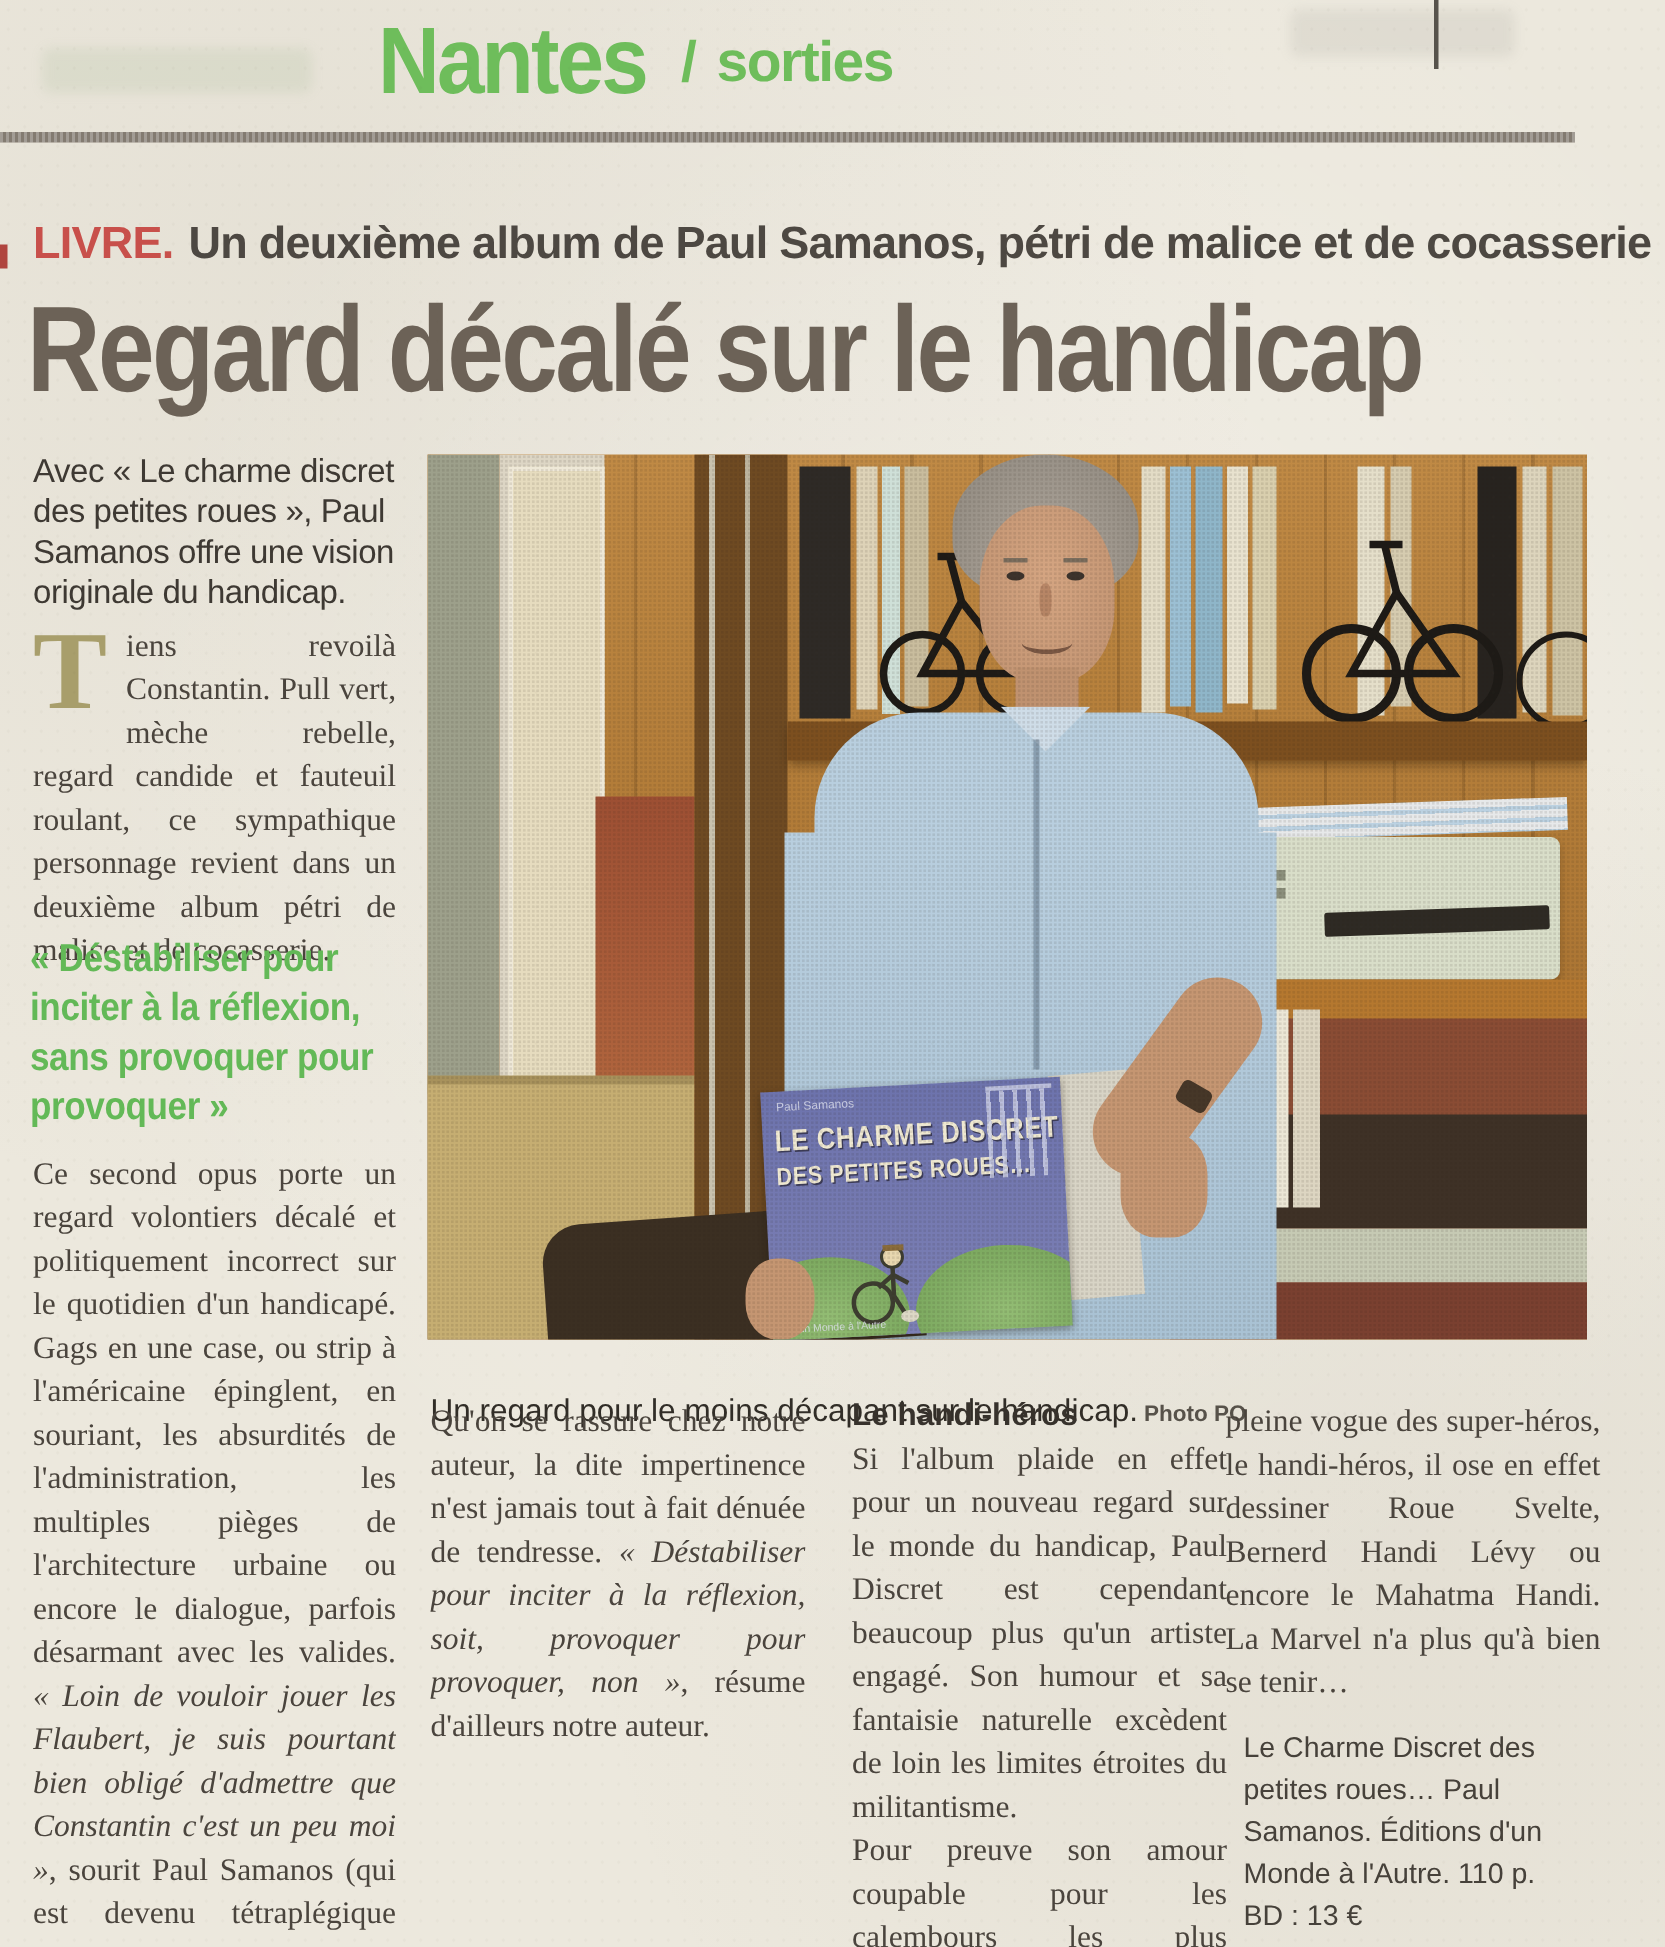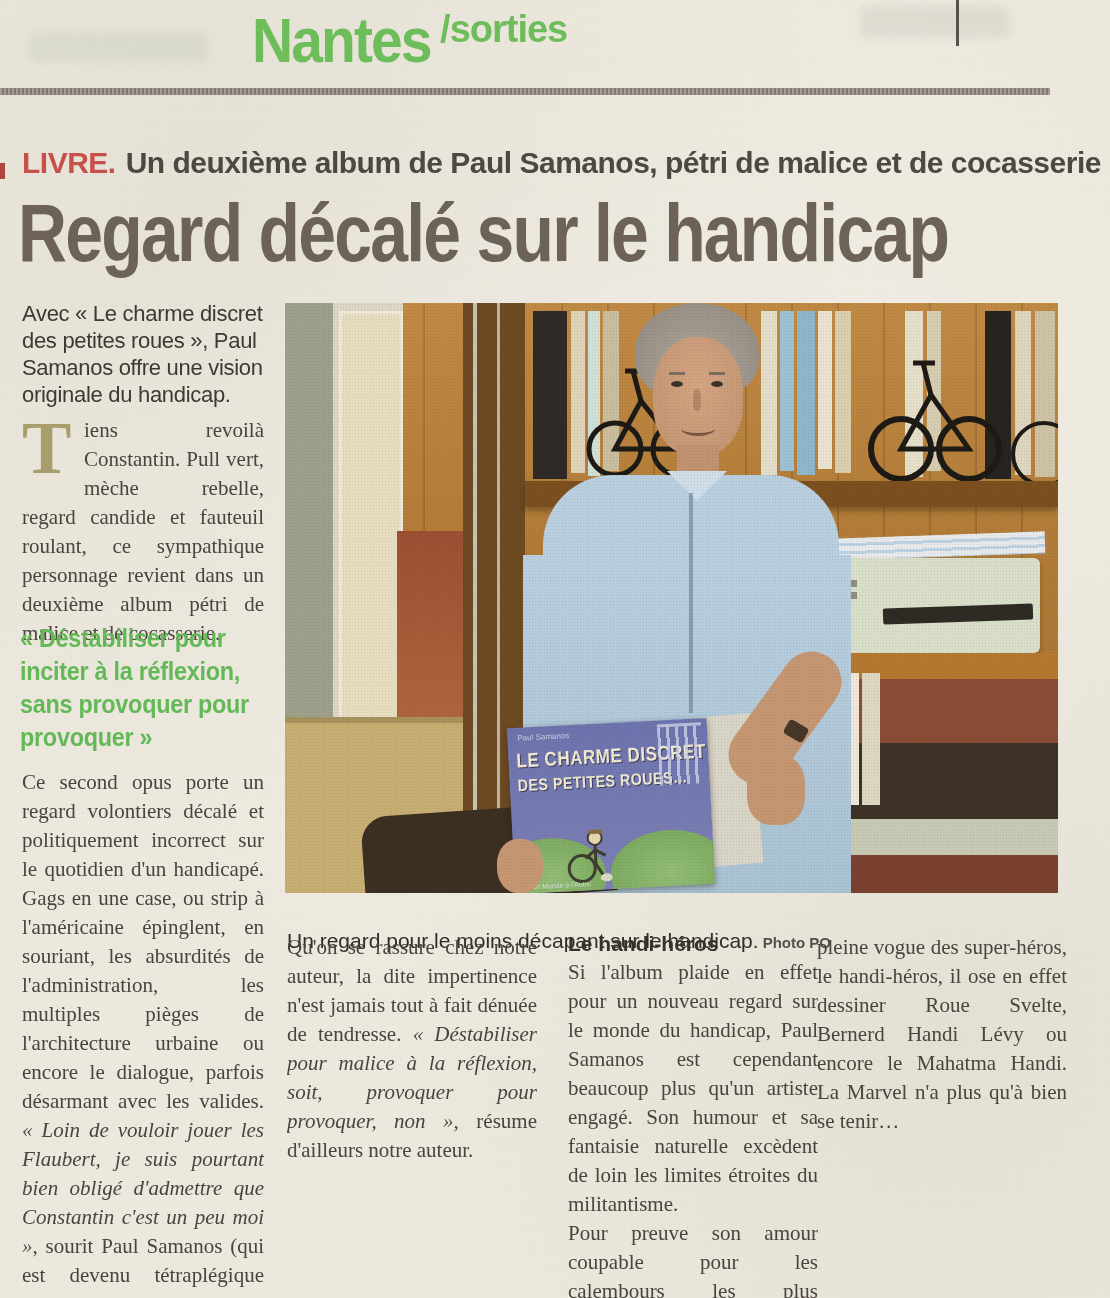--- a/index.html
+++ b/index.html
@@ -13,21 +13,21 @@
       #ece8dd;
   }
   
   body::after{
     content:"";position:absolute;inset:0;pointer-events:none;
     background-image:radial-gradient(rgba(90,80,60,.10) 1px, transparent 1px);
     background-size:11px 13px;opacity:.35;
   }
   .abs{position:absolute;}
   
-  .section-head{left:252px;top:8px;display:flex;align-items:flex-start;color:#6ebd5b;}
+  .section-head{left:252px;top:8px;display:flex;align-items:center;gap:14px;color:#6ebd5b;}
   .section-city{font-size:60px;font-weight:bold;letter-spacing:-2px;transform:scale(.95,1.05);transform-origin:left bottom;}
   .section-topic{font-size:38px;font-weight:bold;letter-spacing:-1px;}
   .ghost{filter:blur(4px);opacity:.35;border-radius:6px;}
   .rule-top{left:0;top:88px;width:1050px;height:7px;background:#837b71;
     background-image:repeating-linear-gradient(90deg,rgba(255,255,255,.25) 0 2px,transparent 2px 4px);}
   .tickmark{left:956px;top:0;width:3px;height:46px;background:#57534c;}
   .red-dash{left:0;top:163px;width:5px;height:16px;background:#b0453f;}
   .kicker{left:22px;top:146px;font-size:30px;letter-spacing:-.5px;color:#4d4842;font-weight:bold;white-space:nowrap;}
   .kicker .label{color:#c8504b;margin-right:10px;}
   .headline{left:18px;top:186px;font-size:78px;font-weight:bold;color:#6c6257;letter-spacing:-2px;
@@ -241,24 +241,29 @@
   <div class="abs hand-l"></div>
 
   <div class="halftone"></div>
 </div>
 
 <div class="abs caption">
   <span>Un regard pour le moins décapant sur le handicap.</span><span class="credit">Photo PO</span>
 </div>
 
 <div class="abs serifcol col2">
-  <p><span>Qu'on se rassure chez notre auteur, la dite impertinence n'est jamais tout à fait dénuée de tendresse. </span><i>« Déstabiliser pour malice à la réflexion, soit, provoquer pour provoquer, non »</i><span>, résume d'ailleurs notre auteur.</span></p>
+  <p><span>Qu'on se rassure chez notre auteur, la dite impertinence n'est jamais tout à fait dénuée de tendresse. </span><i>« Déstabiliser pour inciter à la réflexion, soit, provoquer pour provoquer, non »</i><span>, résume d'ailleurs notre auteur.</span></p>
 </div>
 
 <div class="abs serifcol col3">
   <p class="subhead">Le handi-héros</p>
-  <p>Si l'album plaide en effet pour un nouveau regard sur le monde du handicap, Paul Samanos est cependant beaucoup plus qu'un artiste engagé. Son humour et sa fantaisie naturelle excèdent de loin les limites étroites du militantisme.</p>
+  <p>Si l'album plaide en effet pour un nouveau regard sur le monde du handicap, Paul Discret est cependant beaucoup plus qu'un artiste engagé. Son humour et sa fantaisie naturelle excèdent de loin les limites étroites du militantisme.</p>
   <p>Pour preuve son amour coupable pour les calembours les plus volontairement énormes. Inventant, en</p>
 </div>
 
 <div class="abs serifcol col4">
   <p>pleine vogue des super-héros, le handi-héros, il ose en effet dessiner Roue Svelte, Bernerd Handi Lévy ou encore le Mahatma Handi. La Marvel n'a plus qu'à bien se tenir…</p>
+  <div class="infobox">
+    <div>Le Charme Discret des petites roues… Paul Samanos. Éditions d'un Monde à l'Autre. 110 p.</div>
+    <div>BD : 13 €</div>
+
+  </div>
 </div>
 
 </body></html>

